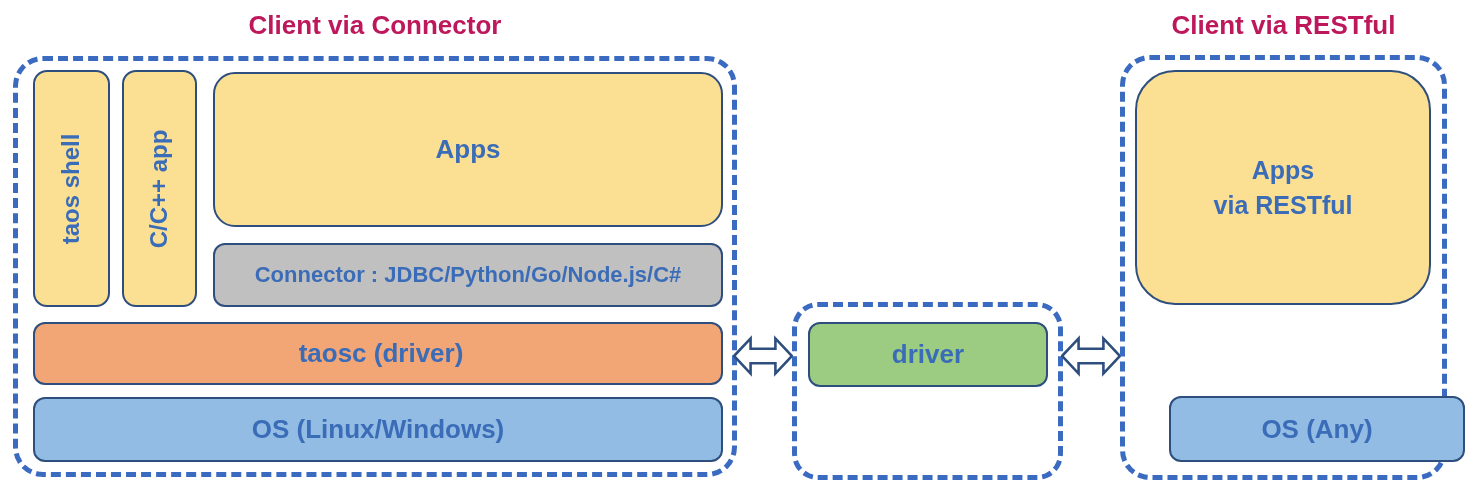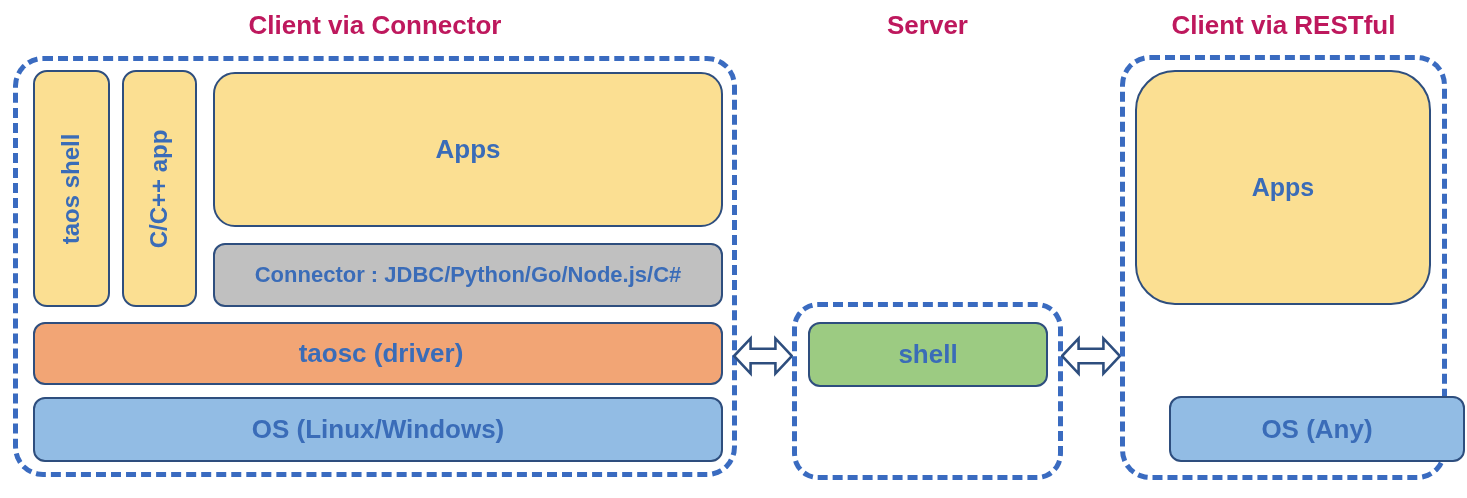--- a/index.html
+++ b/index.html
@@ -49,21 +49,20 @@
   }
   .two-line { line-height: 1.4; font-size: 25px; }
   .arrow-svg { display: block; }
 </style>
 </head>
 <body>
 
 <div class="canvas">
 
   <div class="abs section-title" style="left:13px; top:9px; width:724px;">Client via Connector</div>
-  <div class="abs section-title" style="left:792px; top:9px; width:271px;">Server</div>
   <div class="abs section-title" style="left:1120px; top:9px; width:327px;">Client via RESTful</div>
 
   <div class="abs dashed-container" style="left:13px; top:56px; width:724px; height:421px;"></div>
 
   <div class="abs node yellow" style="left:33px; top:70px; width:77px; height:237px; border-radius:14px;">
     <span class="vertical-label">taos shell</span>
   </div>
 
   <div class="abs node yellow" style="left:122px; top:70px; width:75px; height:237px; border-radius:14px;">
     <span class="vertical-label">C/C++ app</span>
@@ -87,34 +86,35 @@
 
   <div class="abs" style="left:733px; top:335px; width:60px; height:42px;">
     <svg class="arrow-svg" width="60" height="42" viewBox="0 0 58 40">
       <polygon points="1,20 17,3 17,13 41,13 41,3 57,20 41,37 41,27 17,27 17,37" fill="#ffffff" stroke="#2e4e7e" stroke-width="2.5"></polygon>
     </svg>
   </div>
 
   <div class="abs dashed-container" style="left:792px; top:302px; width:271px; height:178px; border-radius:26px;"></div>
 
   <div class="abs node green label-lg" style="left:808px; top:322px; width:240px; height:65px; border-radius:12px;">
-    <span>shell</span>
+    <span>driver</span>
   </div>
 
 
   <div class="abs" style="left:1061px; top:335px; width:60px; height:42px;">
     <svg class="arrow-svg" width="60" height="42" viewBox="0 0 58 40">
       <polygon points="1,20 17,3 17,13 41,13 41,3 57,20 41,37 41,27 17,27 17,37" fill="#ffffff" stroke="#2e4e7e" stroke-width="2.5"></polygon>
     </svg>
   </div>
 
   <div class="abs dashed-container" style="left:1120px; top:55px; width:327px; height:425px;"></div>
 
   <div class="abs node yellow two-line" style="left:1135px; top:70px; width:296px; height:235px; border-radius:40px; flex-direction:column;">
     <span>Apps</span>
+    <span>via RESTful</span>
   </div>
 
 
   <div class="abs node blue label-lg" style="left:1169px; top:396px; width:296px; height:66px; border-radius:12px;">
     <span>OS (Any)</span>
   </div>
 
 </div>
 
 </body></html>

